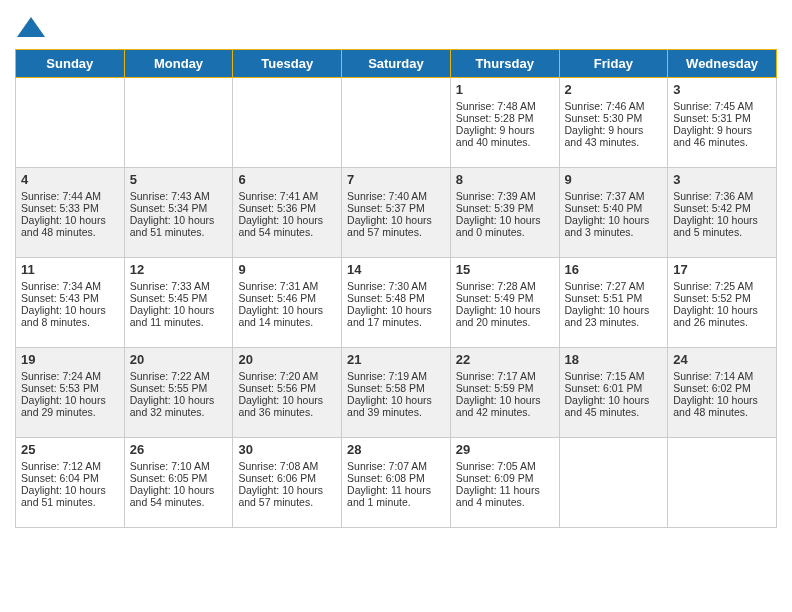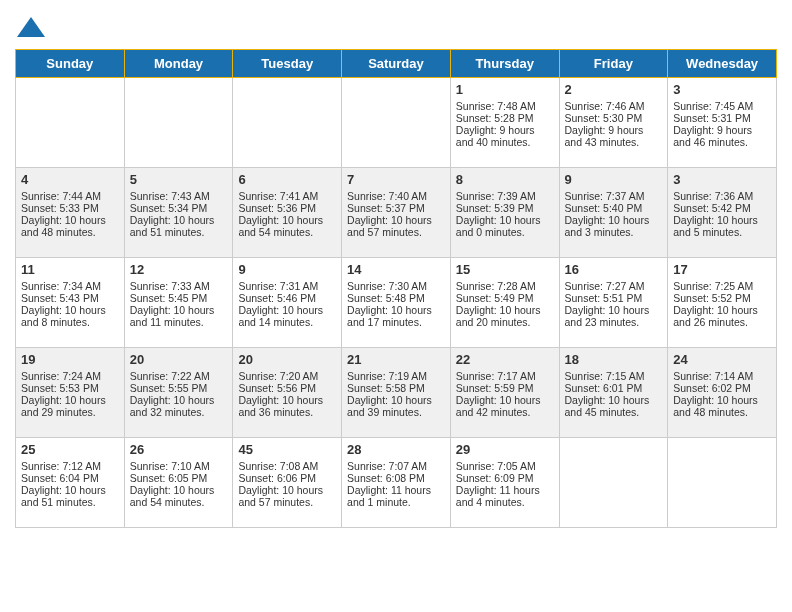--- a/index.html
+++ b/index.html
@@ -145,20 +145,20 @@
         <td><span class="day-number">20</span><span>Sunrise: 7:22 AM<br>Sunset: 5:55 PM<br>Daylight: 10 hours and 32 minutes.</span></td>
         <td><span class="day-number">20</span><span>Sunrise: 7:20 AM<br>Sunset: 5:56 PM<br>Daylight: 10 hours and 36 minutes.</span></td>
         <td><span class="day-number">21</span><span>Sunrise: 7:19 AM<br>Sunset: 5:58 PM<br>Daylight: 10 hours and 39 minutes.</span></td>
         <td><span class="day-number">22</span><span>Sunrise: 7:17 AM<br>Sunset: 5:59 PM<br>Daylight: 10 hours and 42 minutes.</span></td>
         <td><span class="day-number">18</span><span>Sunrise: 7:15 AM<br>Sunset: 6:01 PM<br>Daylight: 10 hours and 45 minutes.</span></td>
         <td><span class="day-number">24</span><span>Sunrise: 7:14 AM<br>Sunset: 6:02 PM<br>Daylight: 10 hours and 48 minutes.</span></td>
       </tr>
       <tr class="row-white">
         <td><span class="day-number">25</span><span>Sunrise: 7:12 AM<br>Sunset: 6:04 PM<br>Daylight: 10 hours and 51 minutes.</span></td>
         <td><span class="day-number">26</span><span>Sunrise: 7:10 AM<br>Sunset: 6:05 PM<br>Daylight: 10 hours and 54 minutes.</span></td>
-        <td><span class="day-number">45</span><span>Sunrise: 7:08 AM<br>Sunset: 6:06 PM<br>Daylight: 10 hours and 57 minutes.</span></td>
+        <td><span class="day-number">30</span><span>Sunrise: 7:08 AM<br>Sunset: 6:06 PM<br>Daylight: 10 hours and 57 minutes.</span></td>
         <td><span class="day-number">28</span><span>Sunrise: 7:07 AM<br>Sunset: 6:08 PM<br>Daylight: 11 hours and 1 minute.</span></td>
         <td><span class="day-number">29</span><span>Sunrise: 7:05 AM<br>Sunset: 6:09 PM<br>Daylight: 11 hours and 4 minutes.</span></td>
         <td class="empty-cell"></td>
         <td class="empty-cell"></td>
       </tr>
     </tbody>
 </table>
 
 </body></html>

